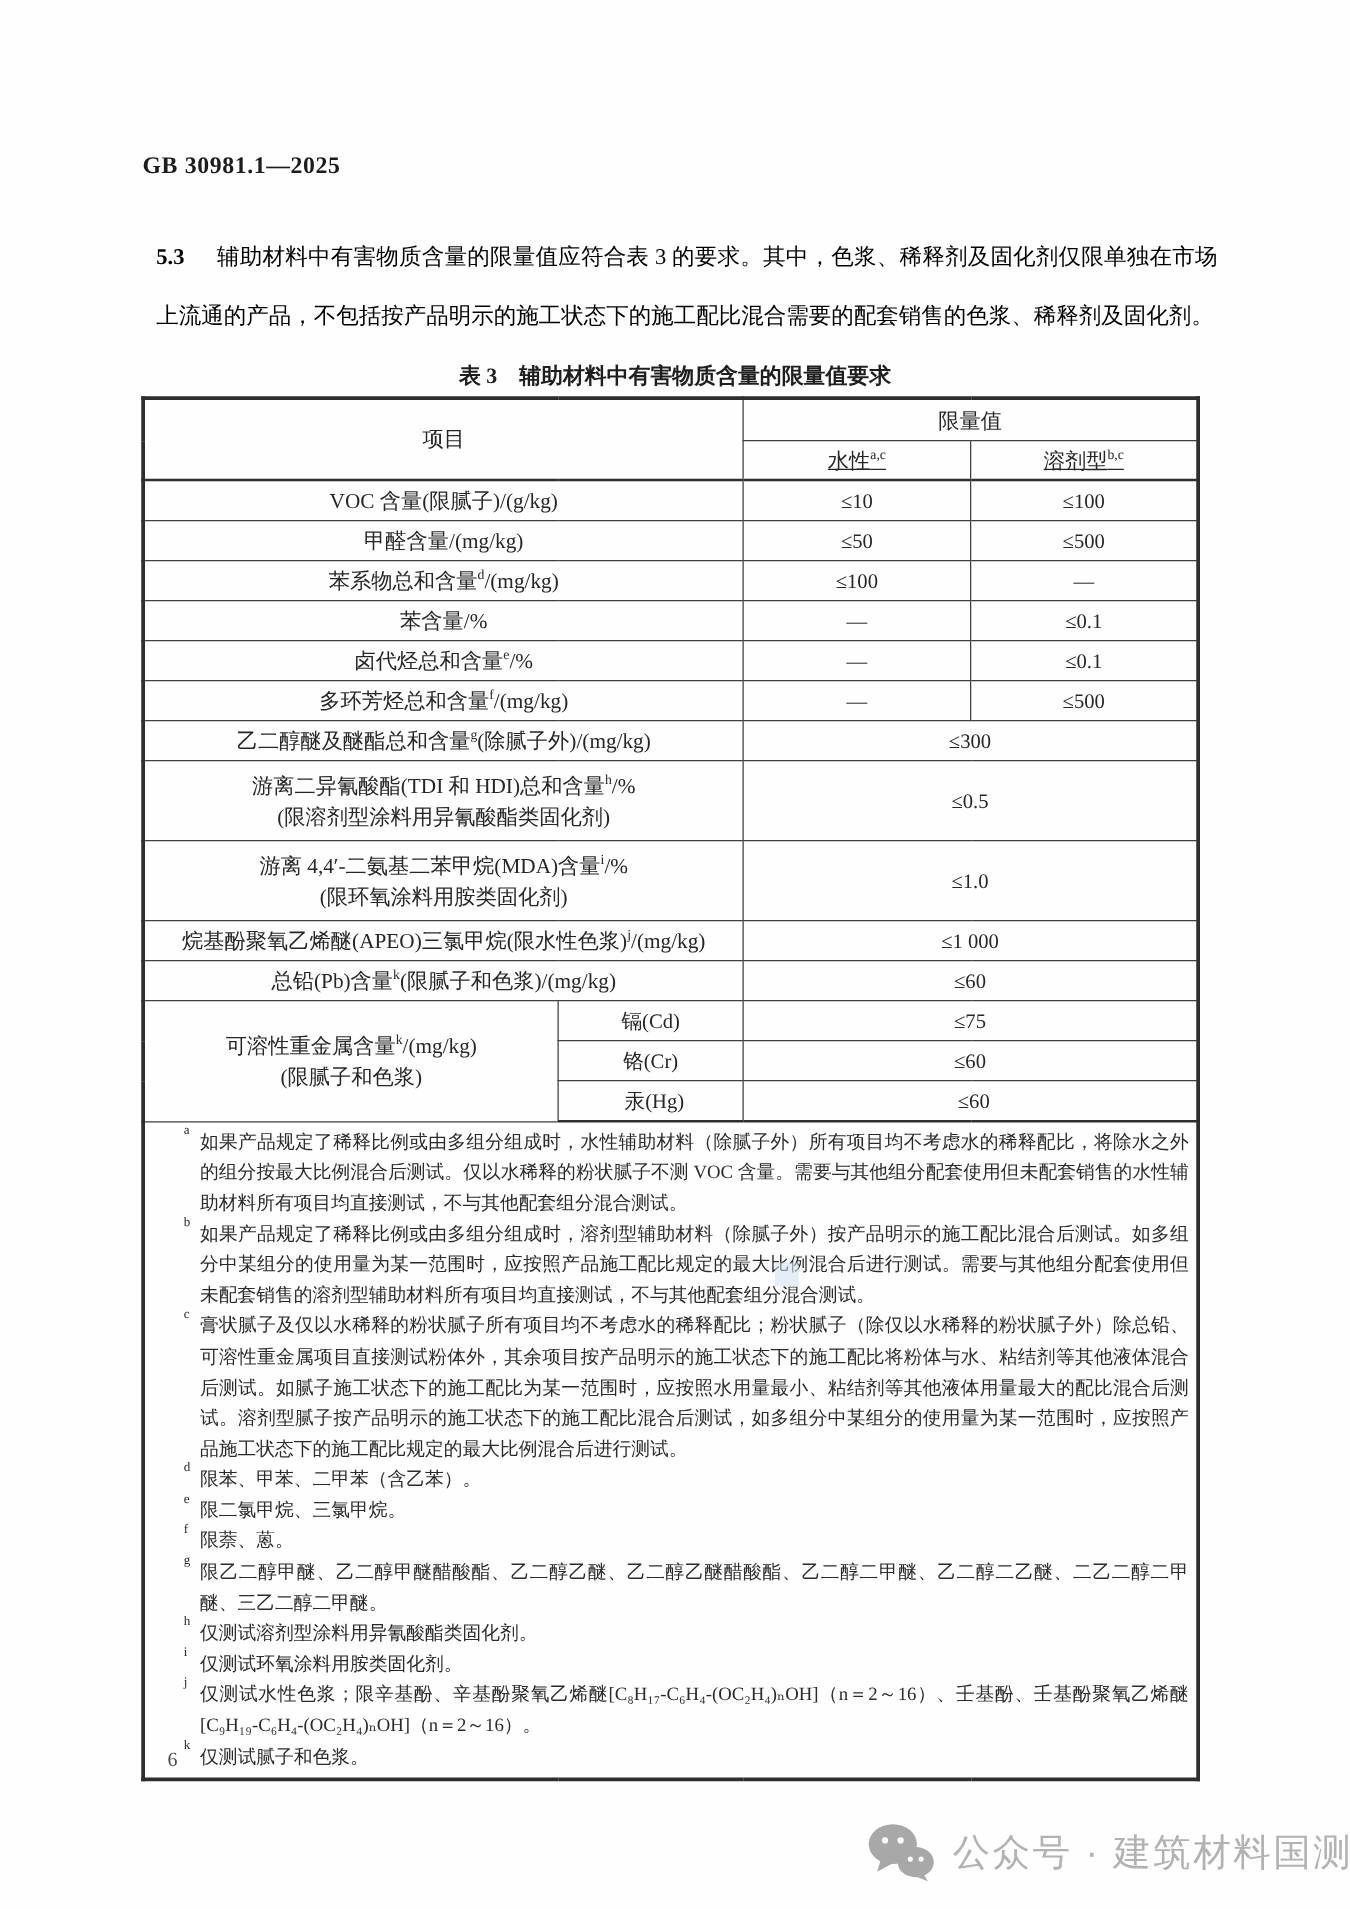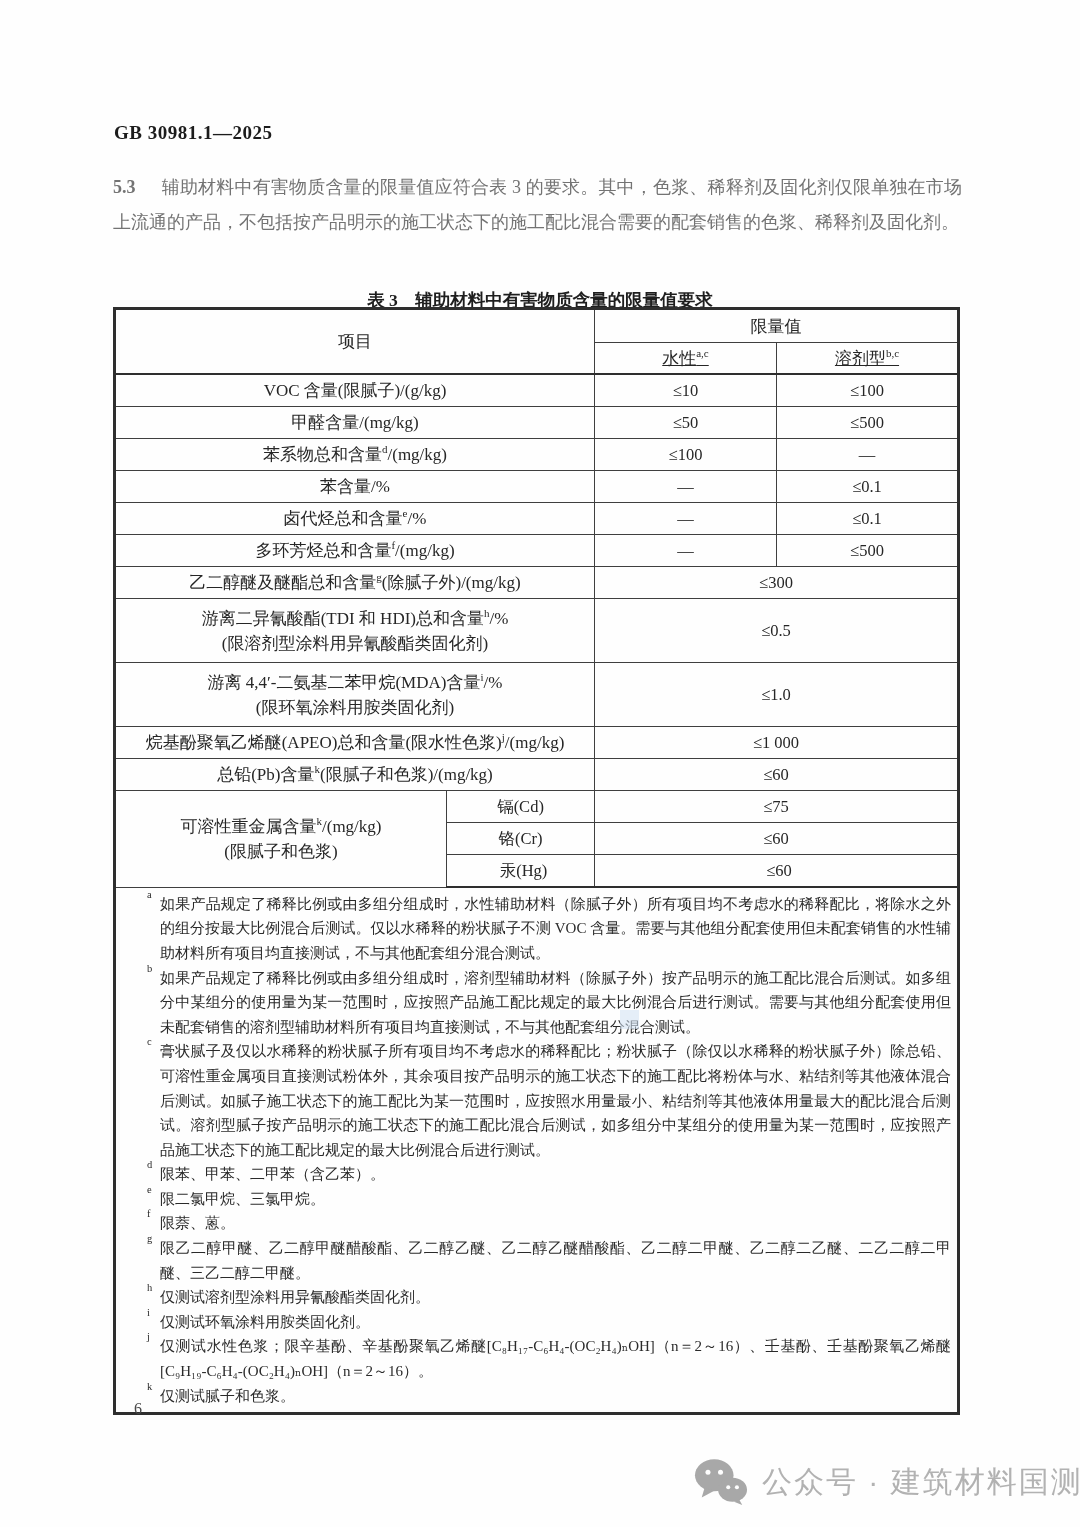--- a/index.html
+++ b/index.html
@@ -11,29 +11,29 @@
     color:#262626;
     overflow:hidden;
   }
   .doc-header{
     position:absolute;left:114px;top:122px;
     font-size:19px;font-weight:700;letter-spacing:.5px;color:#1c1c1c;
     font-family:"Liberation Serif","DejaVu Serif",serif;
   }
   .clause{
     position:absolute;left:113px;top:170px;width:849px;
-    font-size:18px;line-height:35px;text-align:justify;margin:0;color:#737373;
+    font-size:18px;line-height:47px;text-align:justify;margin:12px;color:#000000;
   }
   .clause .num{font-weight:700;margin-right:26px;}
   .table-title{
     position:absolute;left:0;top:288px;width:1080px;
     text-align:center;font-size:17.5px;font-weight:700;color:#1e1e1e;
   }
   table.limits{
-    position:absolute;left:113px;top:307px;width:844px;
+    position:absolute;left:113px;top:317px;width:844px;
     border-collapse:collapse;table-layout:fixed;
     font-size:17px;color:#262626;
   }
   table.limits td{
     border:1px solid #3f3f3f;
     padding:1px 6px;
     text-align:center;vertical-align:middle;
   }
   table.limits{border:3px solid #2e2e2e;}
   tr.h1 td{height:30px;font-size:17px;}
@@ -144,21 +144,21 @@
         <td colspan="2" class="val">≤0.5</td>
       </tr>
       <tr class="tall">
         <td colspan="2" class="item">
           <div><span>游离 4,4′-二氨基二苯甲烷(MDA)含量</span><sup>i</sup><span>/%</span></div>
           <div class="l2">(限环氧涂料用胺类固化剂)</div>
         </td>
         <td colspan="2" class="val">≤1.0</td>
       </tr>
       <tr class="r">
-        <td colspan="2" class="item"><span>烷基酚聚氧乙烯醚(APEO)总和含量(限水性色浆)</span><sup>j</sup><span>/(mg/kg)</span></td>
+        <td colspan="2" class="item"><span>烷基酚聚氧乙烯醚(APEO)三氯甲烷(限水性色浆)</span><sup>j</sup><span>/(mg/kg)</span></td>
         <td colspan="2" class="val">≤1 000</td>
       </tr>
       <tr class="r">
         <td colspan="2" class="item"><span>总铅(Pb)含量</span><sup>k</sup><span>(限腻子和色浆)/(mg/kg)</span></td>
         <td colspan="2" class="val">≤60</td>
       </tr>
 
       <tr class="r">
         <td rowspan="3" class="item">
           <div><span>可溶性重金属含量</span><sup>k</sup><span>/(mg/kg)</span></div>

